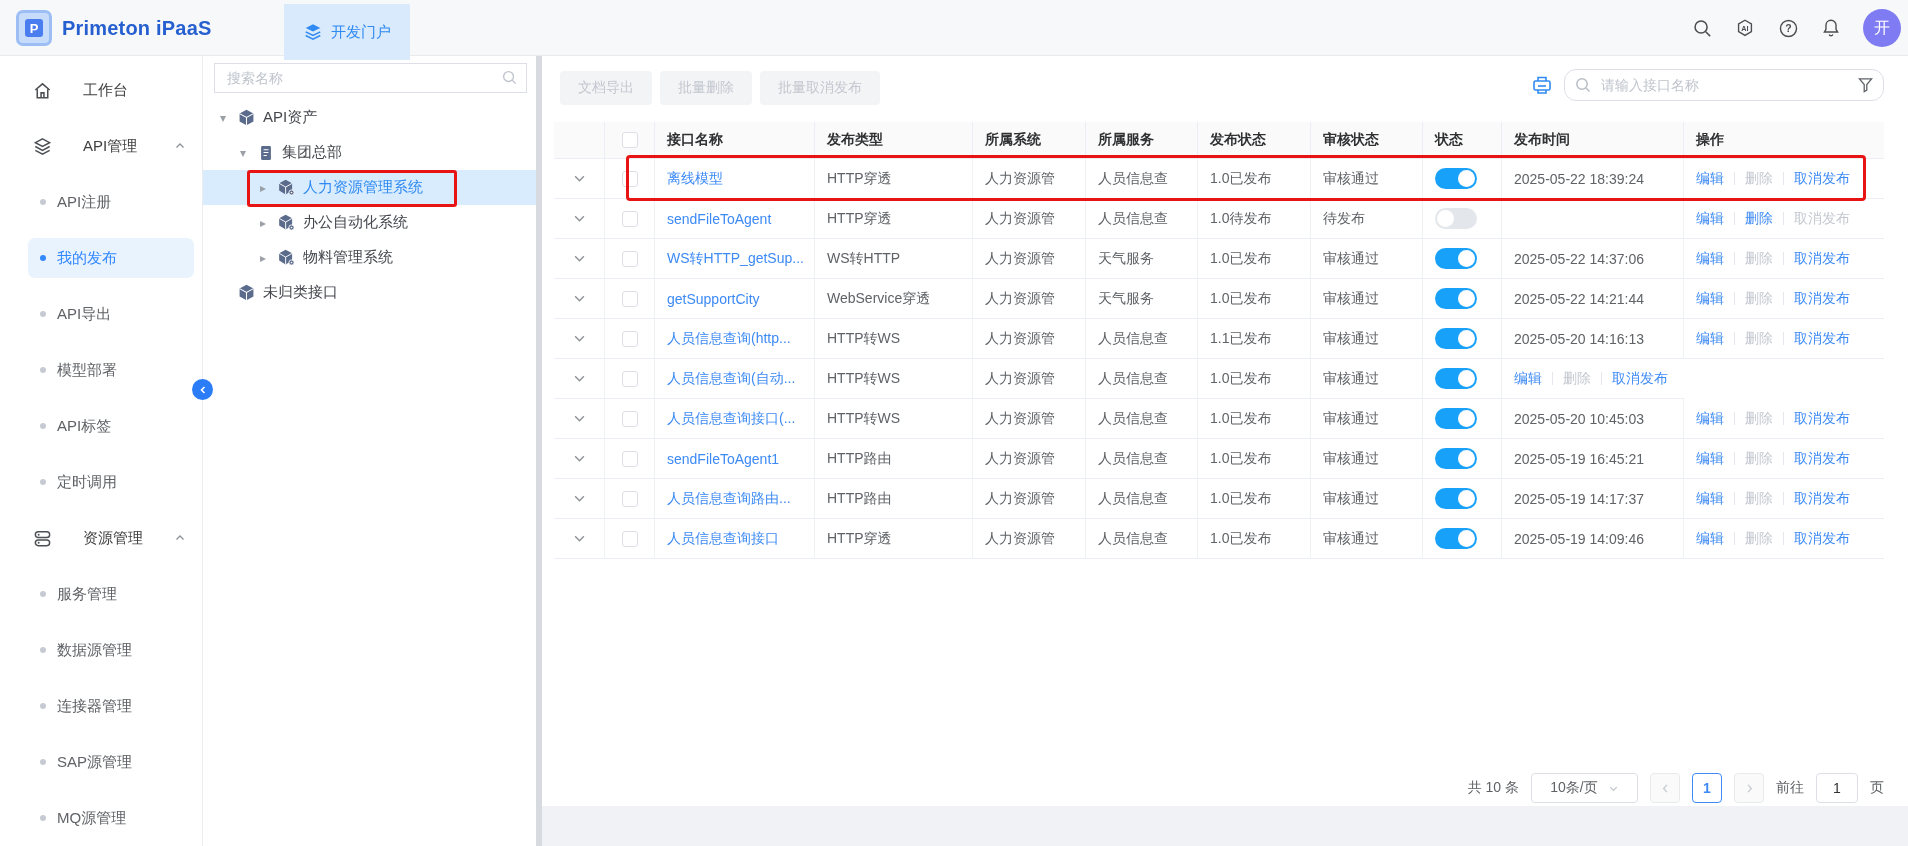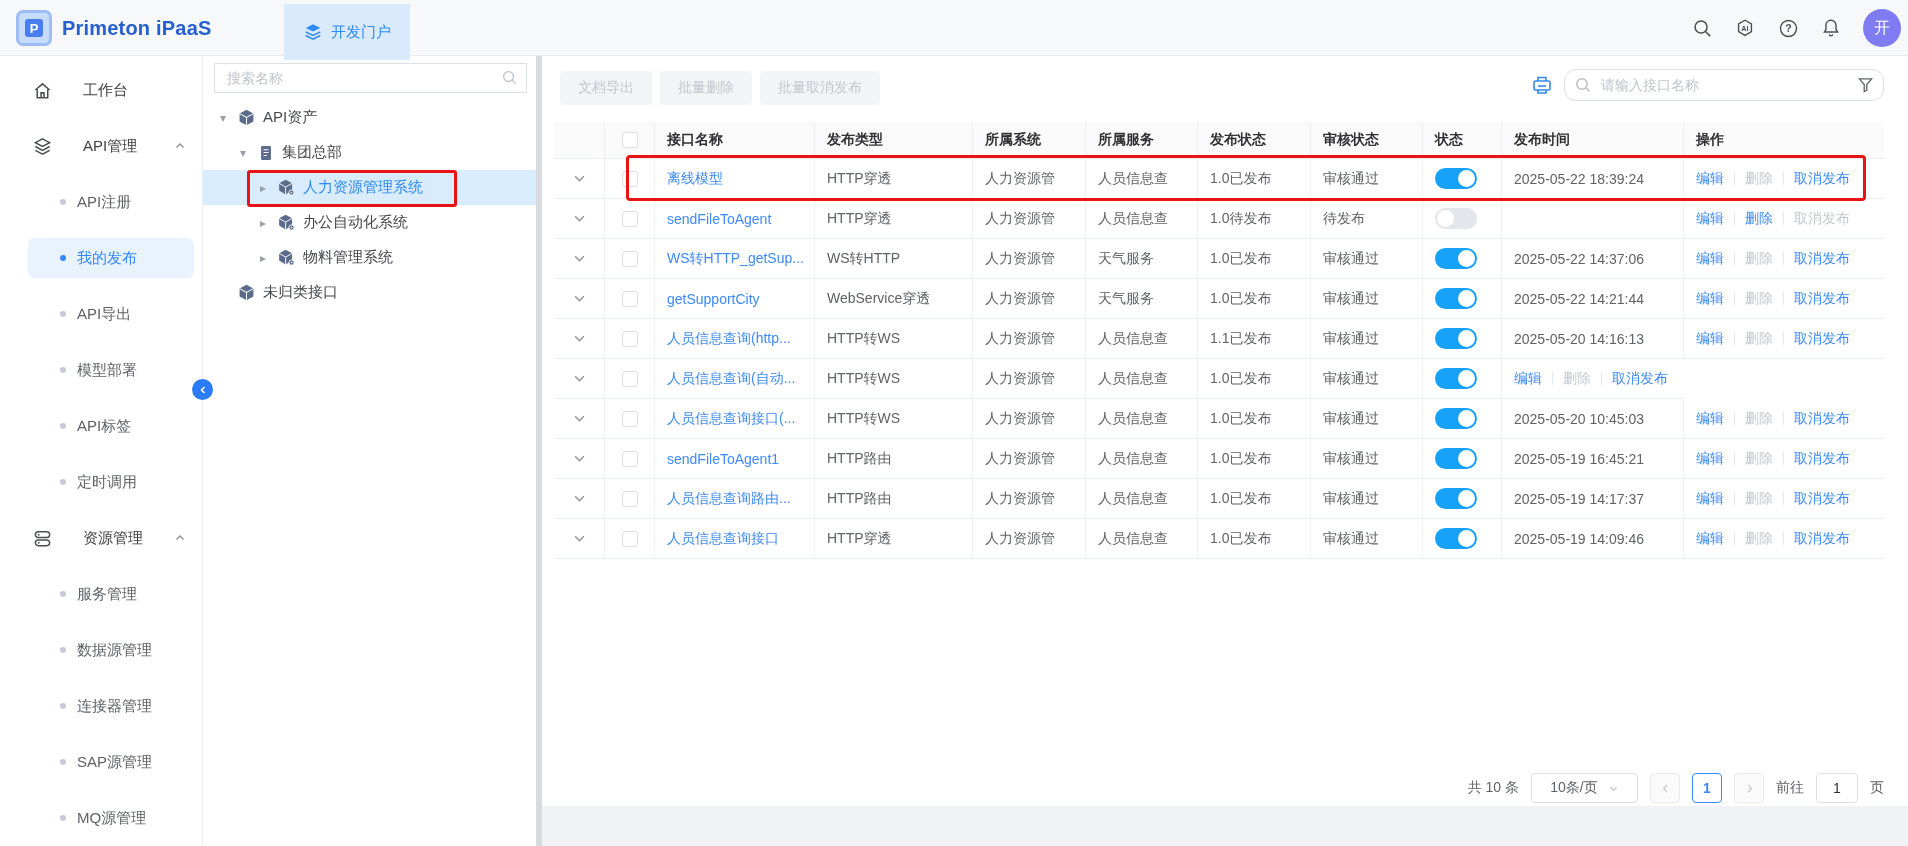--- a/index.html
+++ b/index.html
@@ -27,21 +27,21 @@
   .sidebar { width:203px; background:#fff; border-right:1px solid #ececec; padding-top:6px; position:relative; }
   .tree-panel { width:333px; background:#fff; position:relative; }
   .v-divider { width:6px; background:#d7dade; }
   .main { flex:1; background:#fff; position:relative; }
   .main-bottom-strip { position:absolute; left:0; right:0; bottom:0; height:40px; background:#f0f2f5; }
 
   
   .side-row { height:56px; display:flex; align-items:center; position:relative; }
   .side-group { padding-left:32px; gap:30px; color:#404040; font-size:15px; cursor:pointer; }
   .side-group .gchev { position:absolute; right:16px; }
-  .side-sub { padding-left:60px; cursor:pointer; }
+  .side-sub { padding-left:40px; cursor:pointer; }
   .side-sub .bullet { width:6px; height:6px; border-radius:50%; background:#c6cbd3; margin-right:11px; position:relative; z-index:1; }
   .side-sub .slbl { color:#5f6266; font-size:15px; position:relative; z-index:1; }
   .side-sub.selected::before { content:''; position:absolute; left:28px; right:8px; top:8px; bottom:8px;
           background:#e8f3fe; border-radius:7px; }
   .side-sub.selected .bullet { background:#3388ff; }
   .side-sub.selected .slbl { color:#3388ff; }
 
   
   .collapse-handle { position:absolute; left:-11px; top:323px; width:21px; height:21px; border-radius:50%;
           background:#2b7cf7; color:#fff; display:flex; align-items:center; justify-content:center;

